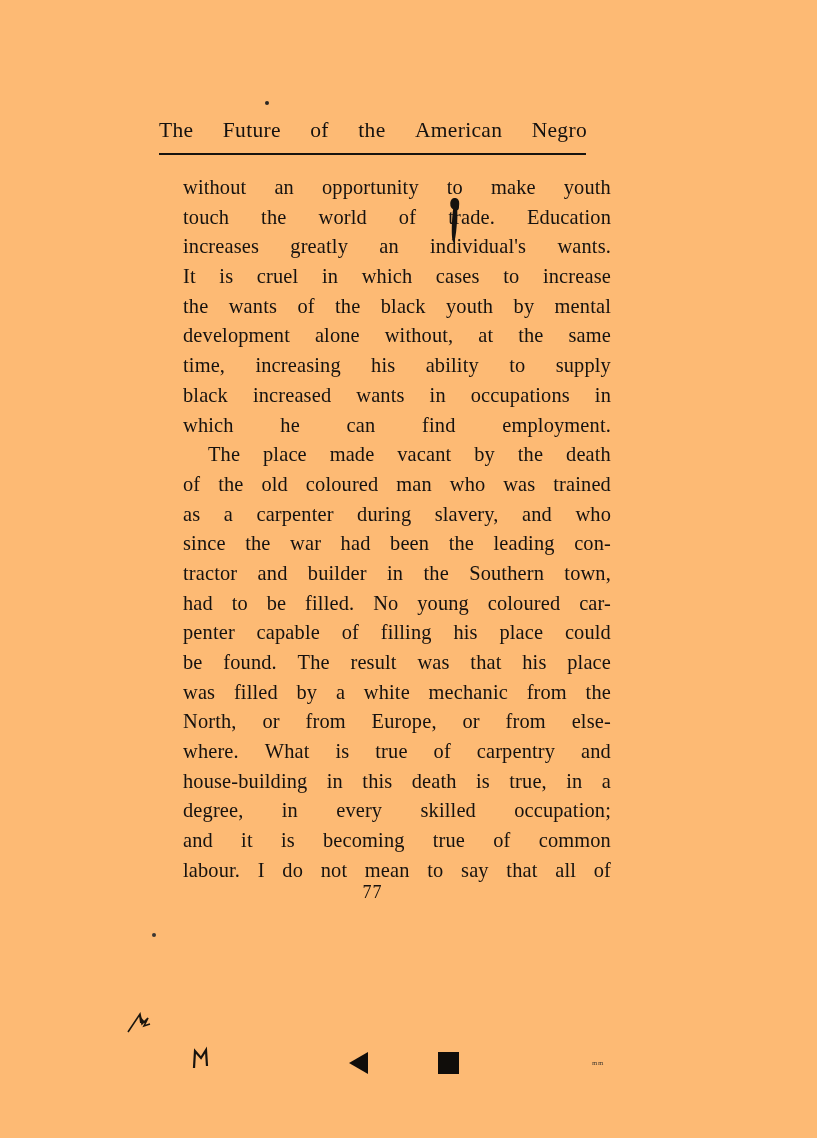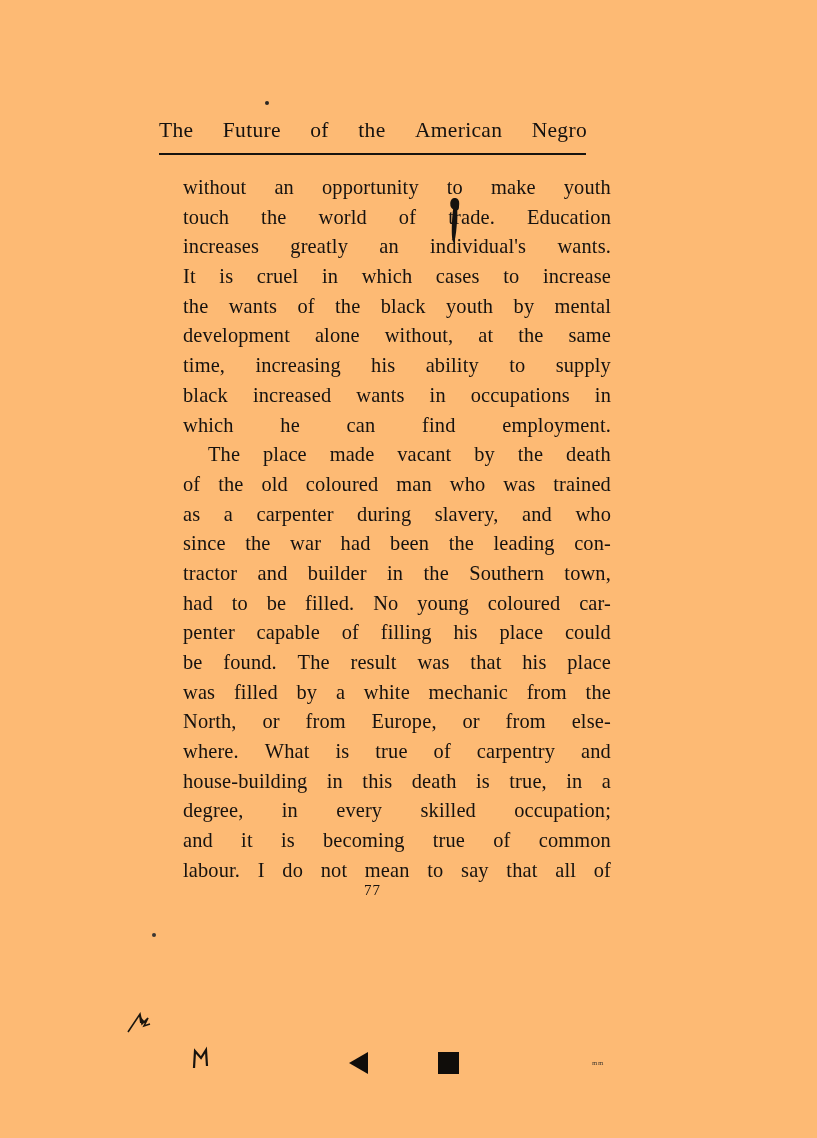--- a/index.html
+++ b/index.html
@@ -128,21 +128,21 @@
     border-radius: 50%;
   }
 
   
   .folio {
     position: absolute;
     left: 0;
     top: 882px;
     width: 745px;
     text-align: center;
-    font-size: 15px;
+    font-size: 18px;
     letter-spacing: 1px;
     color: #16120f;
   }
 
   
   .artifact {
     position: absolute;
     color: #19150f;
   }
   .mark-a {

